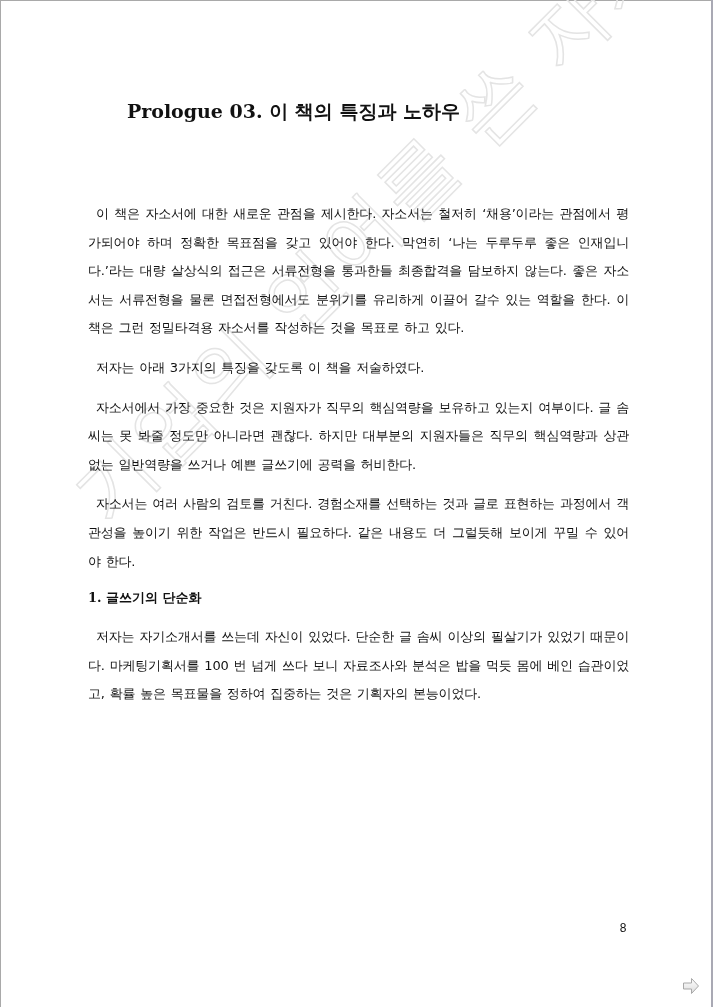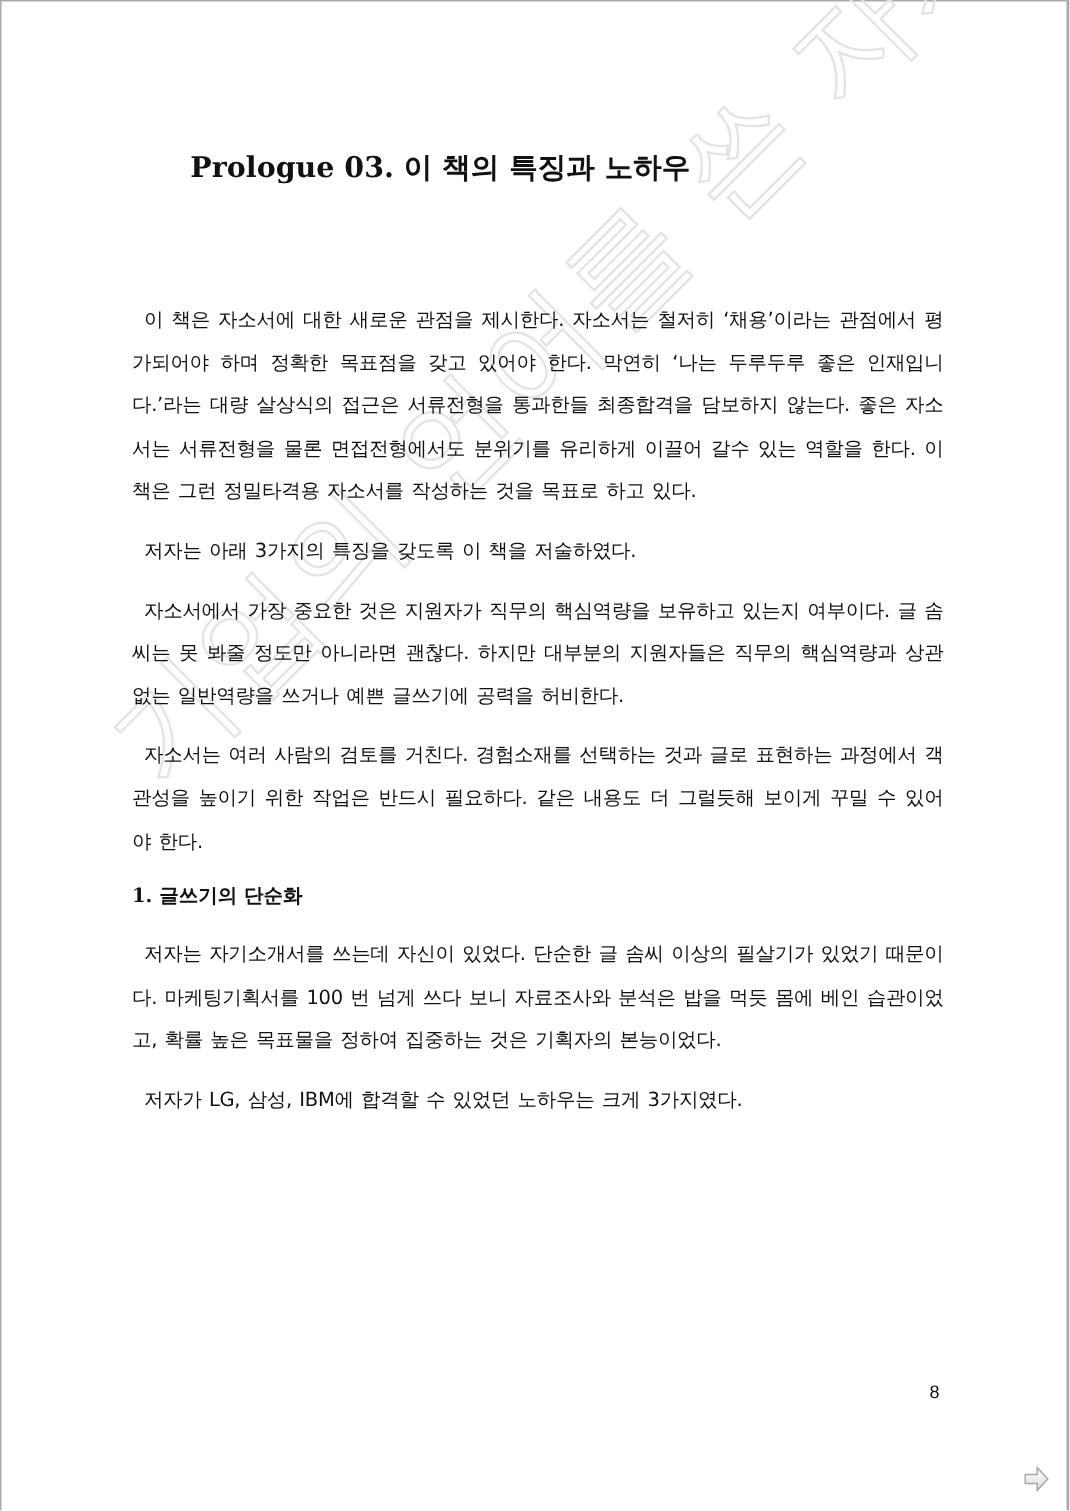--- a/index.html
+++ b/index.html
@@ -127,21 +127,20 @@
     <p class="para"><span class="indent"></span><span>이 책은 자소서에 대한 새로운 관점을 제시한다. 자소서는 철저히 ‘채용’이라는 관점에서 평가되어야 하며 정확한 목표점을 갖고 있어야 한다. 막연히 ‘나는 두루두루 좋은 인재입니다.’라는 대량 살상식의 접근은 서류전형을 통과한들 최종합격을 담보하지 않는다. 좋은 자소서는 서류전형을 물론 면접전형에서도 분위기를 유리하게 이끌어 갈수 있는 역할을 한다. 이 책은 그런 정밀타격용 자소서를 작성하는 것을 목표로 하고 있다.</span></p>
 
     <p class="para"><span class="indent"></span><span>저자는 아래 3가지의 특징을 갖도록 이 책을 저술하였다.</span></p>
 
     <p class="para"><span class="indent"></span><span>자소서에서 가장 중요한 것은 지원자가 직무의 핵심역량을 보유하고 있는지 여부이다. 글 솜씨는 못 봐줄 정도만 아니라면 괜찮다. 하지만 대부분의 지원자들은 직무의 핵심역량과 상관 없는 일반역량을 쓰거나 예쁜 글쓰기에 공력을 허비한다.</span></p>
 
     <p class="para"><span class="indent"></span><span>자소서는 여러 사람의 검토를 거친다. 경험소재를 선택하는 것과 글로 표현하는 과정에서 객관성을 높이기 위한 작업은 반드시 필요하다. 같은 내용도 더 그럴듯해 보이게 꾸밀 수 있어야 한다.</span></p>
 
     <div class="heading">1. 글쓰기의 단순화</div>
     <p class="para"><span class="indent"></span><span>저자는 자기소개서를 쓰는데 자신이 있었다. 단순한 글 솜씨 이상의 필살기가 있었기 때문이다. 마케팅기획서를 100 번 넘게 쓰다 보니 자료조사와 분석은 밥을 먹듯 몸에 베인 습관이었고, 확률 높은 목표물을 정하여 집중하는 것은 기획자의 본능이었다.</span></p>
-    <p class="para"><span class="indent"></span><span>저자가 LG, 삼성, IBM에 합격할 수 있었던 노하우는 크게 3가지였다.</span></p>
 
   </div>
 
   <div class="page-number">8</div>
 
   <div class="next-button" title="다음 페이지">
     <svg width="18" height="18" viewBox="0 0 18 18">
       <defs>
         <linearGradient id="arrowGrad" x1="0" y1="0" x2="0" y2="1">
           <stop offset="0" stop-color="#ffffff"></stop>

